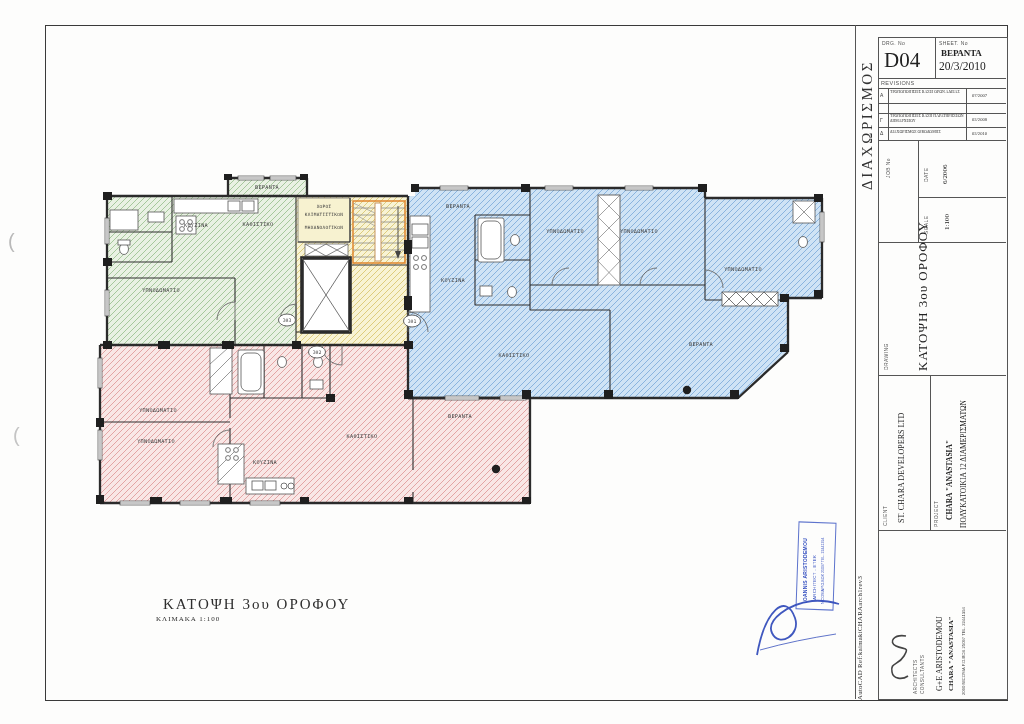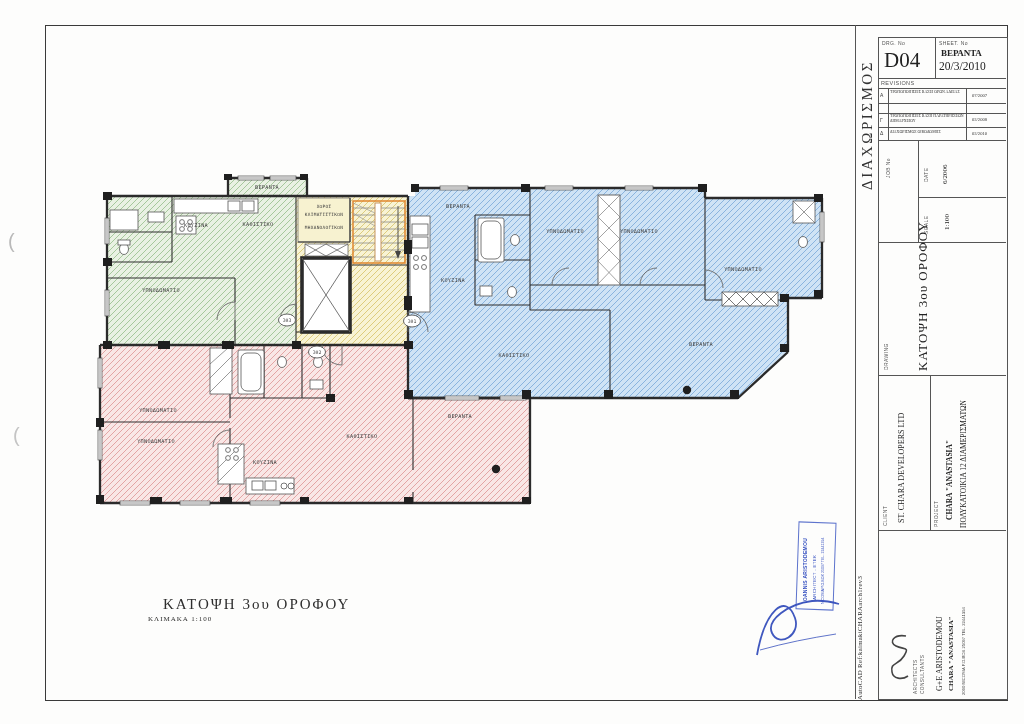--- a/index.html
+++ b/index.html
@@ -270,21 +270,21 @@
       <span style="font-size:5px;font-weight:bold;letter-spacing:.3px;">IOANNIS ARISTODEMOU</span>
     </div>
   <div class="v stamp-col" style="left:813px;top:600px;">
       <span style="font-size:4.4px;letter-spacing:.3px;">ARCHITECT - ΕΤΕΚ</span>
     </div>
   <div class="v stamp-col" style="left:822px;top:604px;">
       <span style="font-size:3.6px;">NICOSIA P.O.BOX 25097 TEL. 22441394</span>
     </div>
 
   <div class="abs cad" style="left:163px;top:596px;font-size:15px;letter-spacing:2px;color:#2e2e2e;">ΚΑΤΟΨΗ 3ου ΟΡΟΦΟΥ</div>
-  <div class="abs cad" style="left:148px;top:615px;font-size:7px;letter-spacing:1px;color:#2e2e2e;">ΚΛΙΜΑΚΑ 1:100</div>
+  <div class="abs cad" style="left:156px;top:615px;font-size:7px;letter-spacing:1px;color:#2e2e2e;">ΚΛΙΜΑΚΑ 1:100</div>
 
   <div class="v cad" style="left:860px;top:190px;">
       <span style="font-size:15px;letter-spacing:2.5px;color:#333;">ΔΙΑΧΩΡΙΣΜΟΣ</span>
     </div>
   <div class="v cad" style="left:857px;top:700px;">
       <span style="font-size:6.8px;letter-spacing:.3px;color:#333;">AutoCAD  Ref:kaimakiCHARAarch1rev3</span>
     </div>
 
   <div>
 

